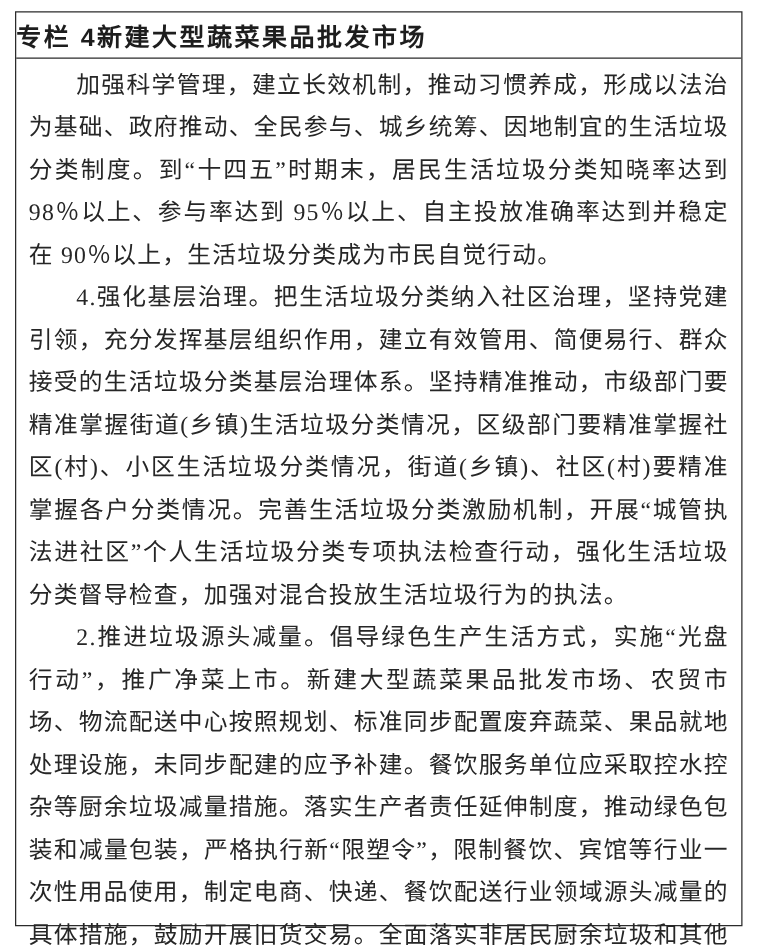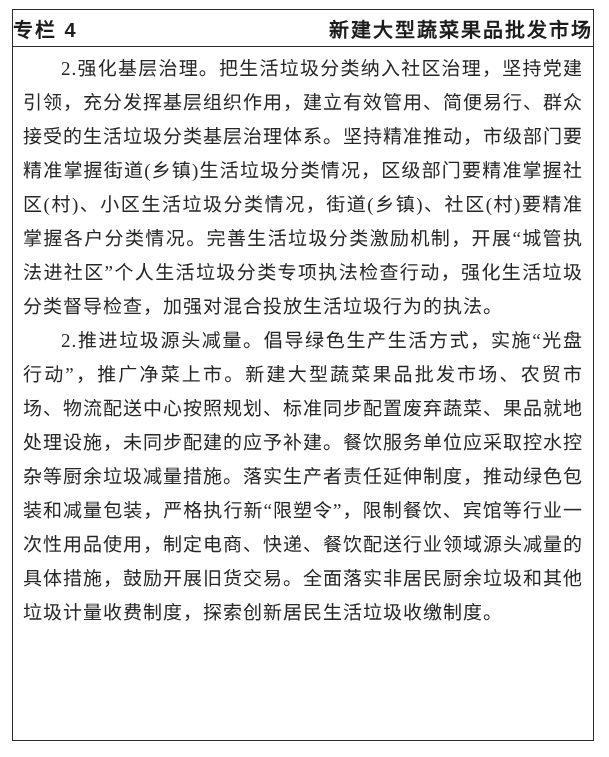--- a/index.html
+++ b/index.html
@@ -31,22 +31,21 @@
     height: 732px;
     border: 1.5px solid #2b2b2b;
     background: #ffffff;
     box-sizing: border-box;
   }
   .box-header {
     height: 37px;
     border-bottom: 1.5px solid #2b2b2b;
     display: flex;
     align-items: center;
-    justify-content: space-between;
-    gap: 16px;
+    justify-content: flex-start;
     font-family: "Liberation Sans", "DejaVu Sans", sans-serif;
     font-weight: 700;
     font-size: 20px;
     letter-spacing: 2px;
     color: #1d1d1d;
     box-sizing: border-box;
   }
   .box-body {
     padding: 5px 10px 6px 10px;
     font-size: 19px;
@@ -64,18 +63,19 @@
 </head>
 <body>
 
 <div class="doc-page">
   <div class="callout-box">
     <div class="box-header">
       <span>专栏 4</span>
       <span>新建大型蔬菜果品批发市场</span>
     </div>
     <div class="box-body">
-      <p>2.强化基层治理。把生活垃圾分类纳入社区治理，坚持党建引领，充分发挥基层组织作用，建立有效管用、简便易行、群众接受的生活垃圾分类基层治理体系。坚持精准推动，市级部门要精准掌握街道(乡镇)生活垃圾分类情况，区级部门要精准掌握社区(村)、小区生活垃圾分类情况，街道(乡镇)、社区(村)要精准掌握各户分类情况。完善生活垃圾分类激励机制，开展“城管执法进社区”个人生活垃圾分类专项执法检查行动，强化生活垃圾分类督导检查，加强对混合投放生活垃圾行为的执法。</p>
+      <p>加强科学管理，建立长效机制，推动习惯养成，形成以法治为基础、政府推动、全民参与、城乡统筹、因地制宜的生活垃圾分类制度。到“十四五”时期末，居民生活垃圾分类知晓率达到 98％以上、参与率达到 95％以上、自主投放准确率达到并稳定在 90％以上，生活垃圾分类成为市民自觉行动。</p>
+      <p>4.强化基层治理。把生活垃圾分类纳入社区治理，坚持党建引领，充分发挥基层组织作用，建立有效管用、简便易行、群众接受的生活垃圾分类基层治理体系。坚持精准推动，市级部门要精准掌握街道(乡镇)生活垃圾分类情况，区级部门要精准掌握社区(村)、小区生活垃圾分类情况，街道(乡镇)、社区(村)要精准掌握各户分类情况。完善生活垃圾分类激励机制，开展“城管执法进社区”个人生活垃圾分类专项执法检查行动，强化生活垃圾分类督导检查，加强对混合投放生活垃圾行为的执法。</p>
       <p>2.推进垃圾源头减量。倡导绿色生产生活方式，实施“光盘行动”，推广净菜上市。新建大型蔬菜果品批发市场、农贸市场、物流配送中心按照规划、标准同步配置废弃蔬菜、果品就地处理设施，未同步配建的应予补建。餐饮服务单位应采取控水控杂等厨余垃圾减量措施。落实生产者责任延伸制度，推动绿色包装和减量包装，严格执行新“限塑令”，限制餐饮、宾馆等行业一次性用品使用，制定电商、快递、餐饮配送行业领域源头减量的具体措施，鼓励开展旧货交易。全面落实非居民厨余垃圾和其他垃圾计量收费制度，探索创新居民生活垃圾收缴制度。</p>
 
     </div>
   </div>
 </div>
 
 </body></html>

